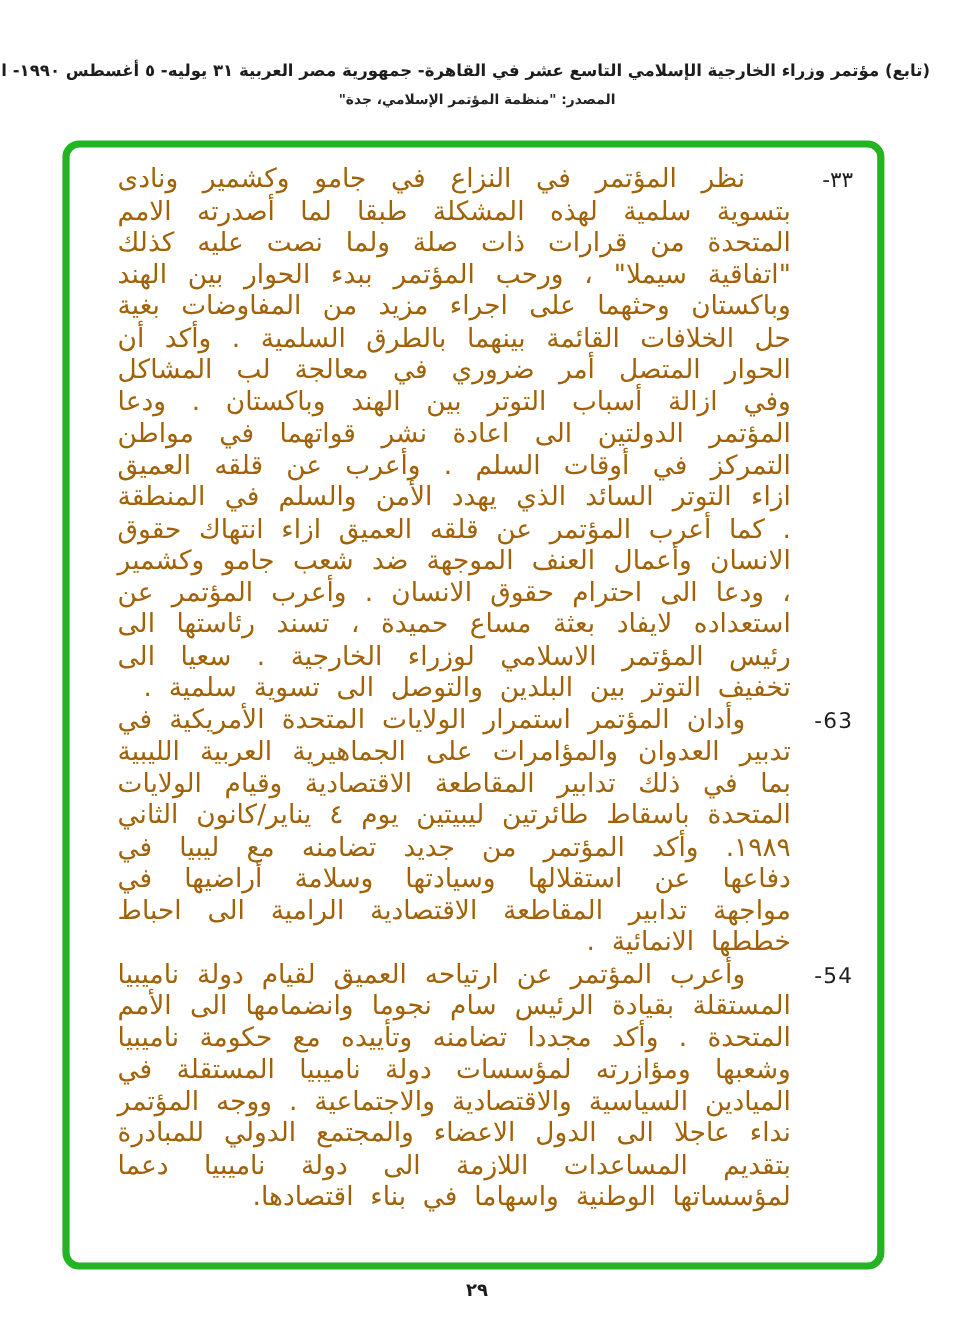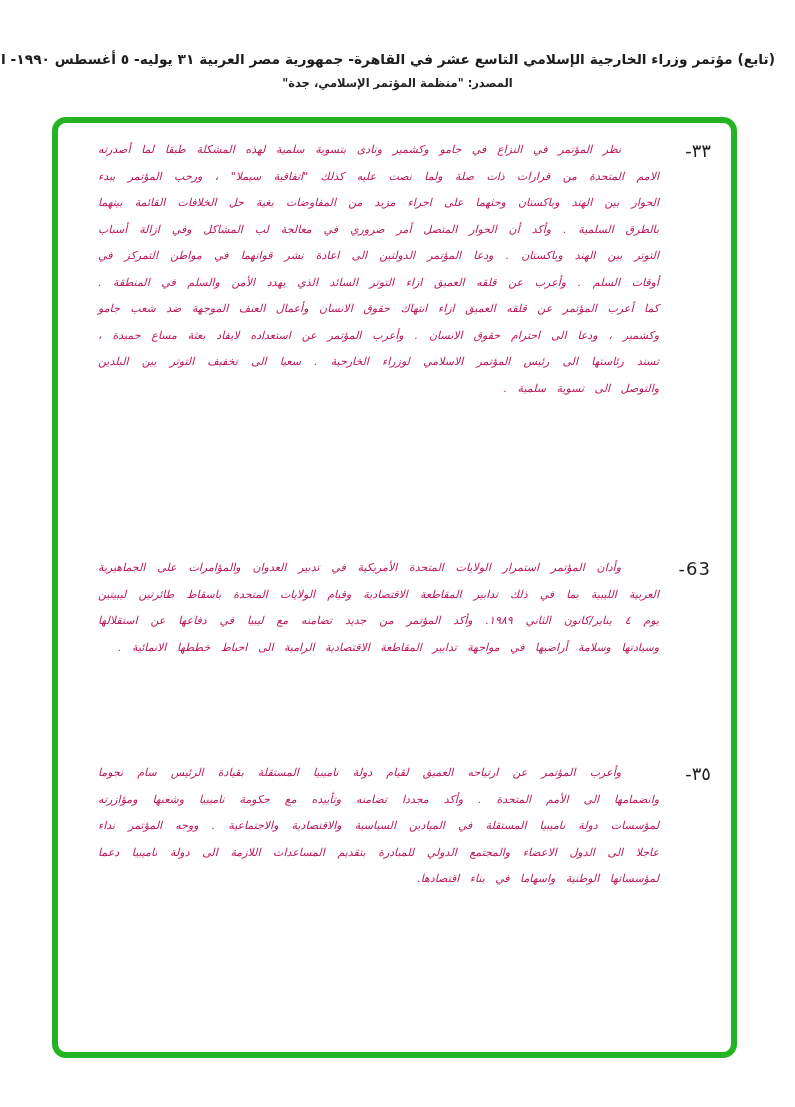--- a/index.html
+++ b/index.html
@@ -65,25 +65,24 @@
     font-size: 18px;
     padding-top: 3px;
     color: #1d1d1d;
     letter-spacing: 1px;
   }
   .para-text {
     flex: 1;
     text-align: justify;
     text-align-last: right;
     text-indent: 38px;
-    font-size: 11px;
+    font-size: 22px;
     line-height: 26.5px;
     word-spacing: 7px;
-    color: #be185d;
-    font-style: italic;
+    color: #a16207;
   }
   .para-33 { min-height: 418px; }
   .para-34 { min-height: 205px; }
   .para-35 { min-height: 220px; }
   
   .page-number {
     position: absolute;
     top: 1066px;
     left: 0;
     right: 0;
@@ -110,20 +109,21 @@
       <div class="para-num">٣٣-</div>
       <div class="para-text">نظر المؤتمر في النزاع في جامو وكشمير ونادى بتسوية سلمية لهذه المشكلة طبقا لما أصدرته الامم المتحدة من قرارات ذات صلة ولما نصت عليه كذلك "اتفاقية سيملا" ، ورحب المؤتمر ببدء الحوار بين الهند وباكستان وحثهما على اجراء مزيد من المفاوضات بغية حل الخلافات القائمة بينهما بالطرق السلمية . وأكد أن الحوار المتصل أمر ضروري في معالجة لب المشاكل وفي ازالة أسباب التوتر بين الهند وباكستان . ودعا المؤتمر الدولتين الى اعادة نشر قواتهما في مواطن التمركز في أوقات السلم . وأعرب عن قلقه العميق ازاء التوتر السائد الذي يهدد الأمن والسلم في المنطقة . كما أعرب المؤتمر عن قلقه العميق ازاء انتهاك حقوق الانسان وأعمال العنف الموجهة ضد شعب جامو وكشمير ، ودعا الى احترام حقوق الانسان . وأعرب المؤتمر عن استعداده لايفاد بعثة مساع حميدة ، تسند رئاستها الى رئيس المؤتمر الاسلامي لوزراء الخارجية . سعيا الى تخفيف التوتر بين البلدين والتوصل الى تسوية سلمية .</div>
     </div>
 
     <div class="para para-34">
       <div class="para-num">63-</div>
       <div class="para-text">وأدان المؤتمر استمرار الولايات المتحدة الأمريكية في تدبير العدوان والمؤامرات على الجماهيرية العربية الليبية بما في ذلك تدابير المقاطعة الاقتصادية وقيام الولايات المتحدة باسقاط طائرتين ليبيتين يوم ٤ يناير/كانون الثاني ١٩٨٩. وأكد المؤتمر من جديد تضامنه مع ليبيا في دفاعها عن استقلالها وسيادتها وسلامة أراضيها في مواجهة تدابير المقاطعة الاقتصادية الرامية الى احباط خططها الانمائية .</div>
     </div>
 
     <div class="para para-35">
-      <div class="para-num">٣٥-</div>
+      <div class="para-num">54-</div>
       <div class="para-text">وأعرب المؤتمر عن ارتياحه العميق لقيام دولة ناميبيا المستقلة بقيادة الرئيس سام نجوما وانضمامها الى الأمم المتحدة . وأكد مجددا تضامنه وتأييده مع حكومة ناميبيا وشعبها ومؤازرته لمؤسسات دولة ناميبيا المستقلة في الميادين السياسية والاقتصادية والاجتماعية . ووجه المؤتمر نداء عاجلا الى الدول الاعضاء والمجتمع الدولي للمبادرة بتقديم المساعدات اللازمة الى دولة ناميبيا دعما لمؤسساتها الوطنية واسهاما في بناء اقتصادها.</div>
     </div>
 
   </div>
 
+  <div class="page-number">٢٩</div>
 
 </div>
 
 </body></html>

